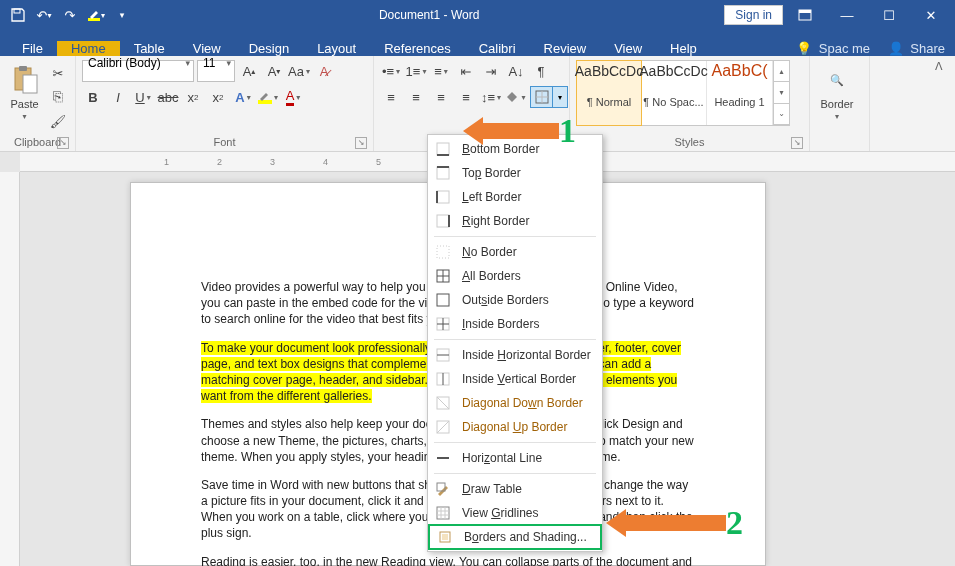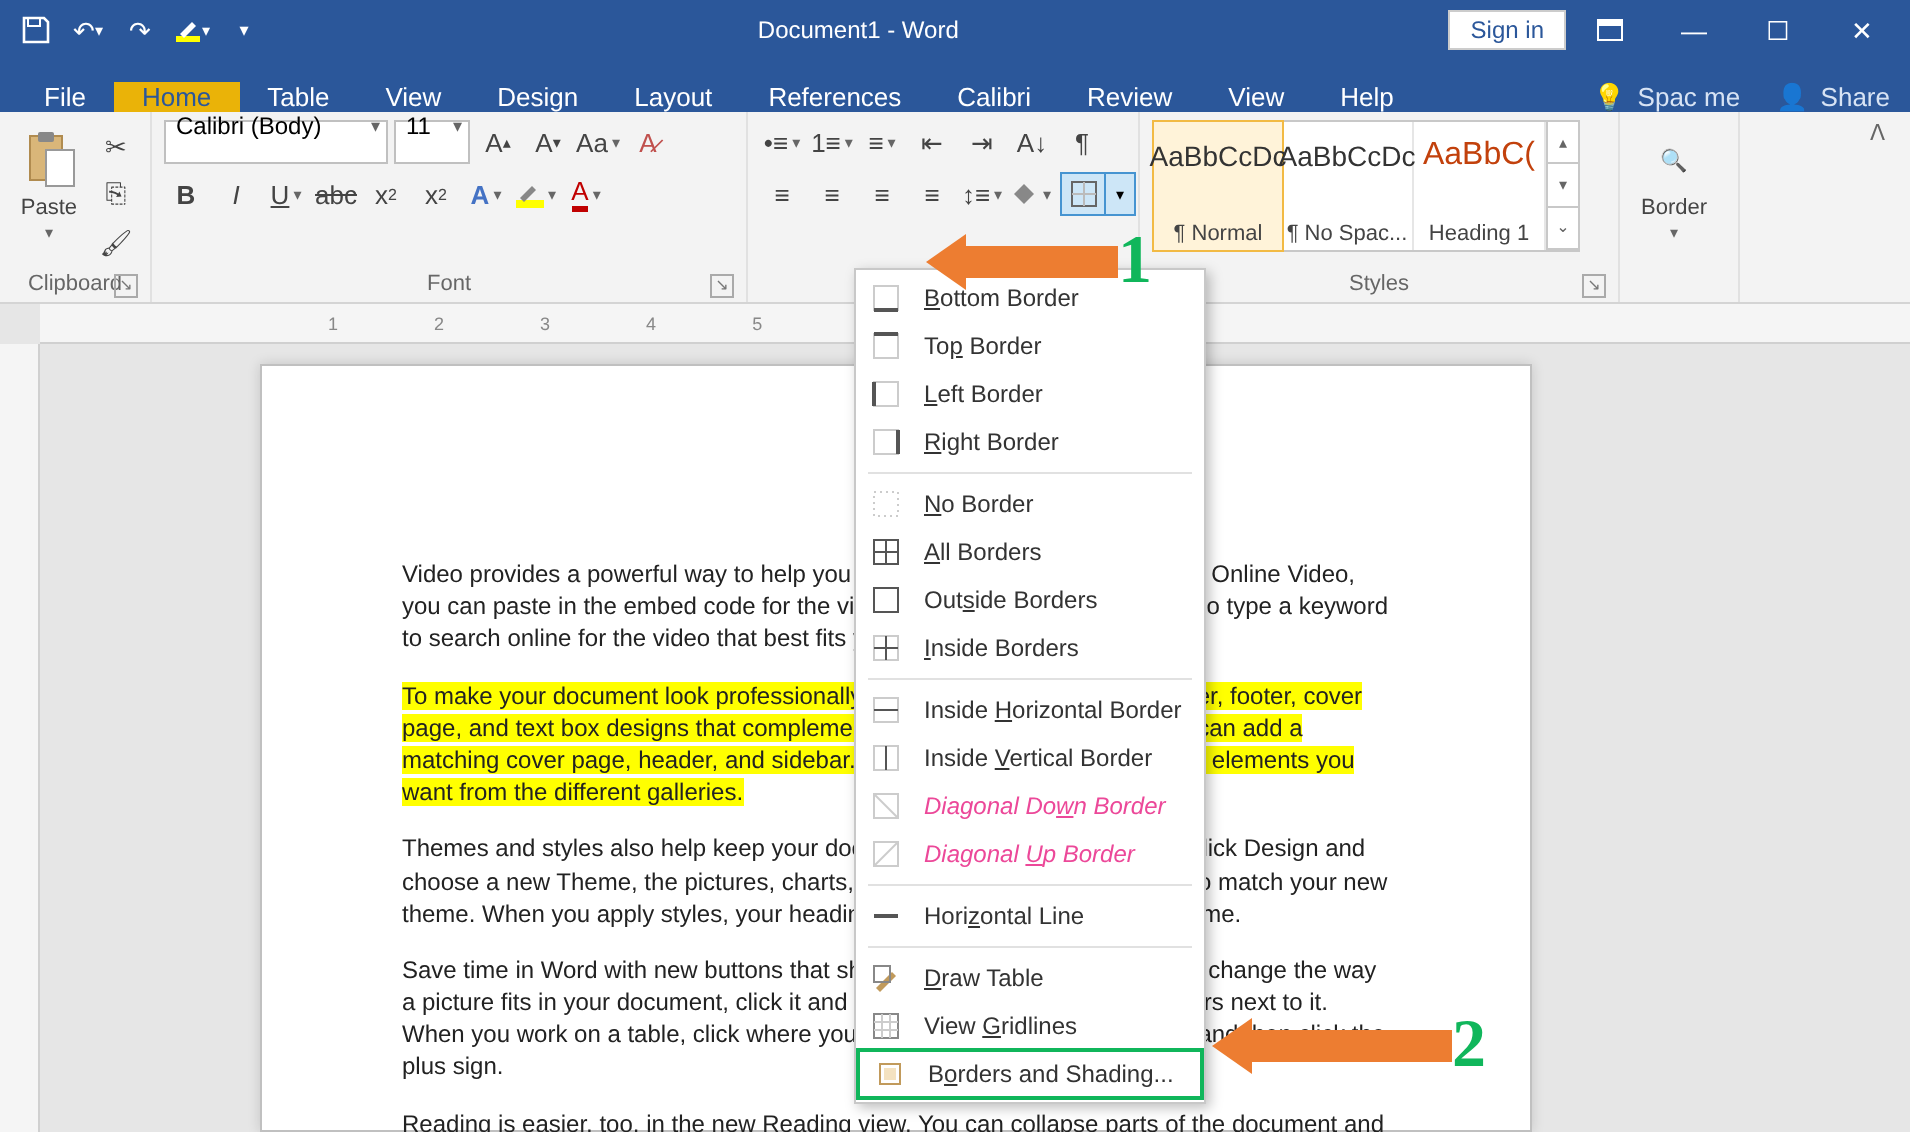--- a/index.html
+++ b/index.html
@@ -36,41 +36,41 @@
 .combo { padding: 0 3px 16px 5px; }
 .combo .arr { margin-left: auto; font-size: 9px; color: #666; padding-left: 6px; }
 .ibtn { width: 22px; height: 22px; display: flex; align-items: center; justify-content: center; font-size: 13px; color: #444; }
 .ibtn .drop { font-size: 8px; margin-left: 2px; color: #666; }
 .spl { display: flex; align-items: center; }
 
 .style-gal { display: flex; border: 1px solid #c8c8c8; background: #fff; height: 66px; }
 .style-item { width: 66px; border-right: 1px solid #e6e6e6; display: flex; flex-direction: column; align-items: center; justify-content: center; font-size: 11px; }
 .style-item.sel { border: 1px solid #f2ba44; background: #fff3d9; margin: -1px; }
 .style-prev { font-size: 14px; color: #333; flex: 1; display: flex; align-items: center; }
-.style-name { font-size: 11px; color: #444; padding-bottom: 2px; margin-top: 16px; }
+.style-name { font-size: 11px; color: #444; padding-bottom: 17px; margin-top: 16px; }
 .style-scroll { width: 16px; display: flex; flex-direction: column; border-left: 1px solid #c8c8c8; }
 .style-scroll div { flex: 1; border-bottom: 1px solid #c8c8c8; display: flex; align-items: center; justify-content: center; font-size: 8px; color: #666; }
 
 .borders-btn { border: 1px solid #4694d1; background: #cde6f7; height: 22px; display: flex; align-items: center; }
 .borders-btn .main { width: 22px; height: 22px; display: flex; align-items: center; justify-content: center; border-right: 1px solid #4694d1; }
 .borders-btn .dd { width: 14px; display: flex; align-items: center; justify-content: center; font-size: 8px; }
 
 
 .docwrap { position: absolute; top: 152px; left: 0; right: 0; bottom: 0; background: #e6e6e6; overflow: hidden; }
 .vruler { position: absolute; left: 0; top: 20px; width: 20px; bottom: 0; background: #f5f5f5; border-right: 1px solid #d0d0d0; }
 .hruler { position: absolute; left: 20px; top: 0; right: 0; height: 20px; background: #f5f5f5; border-bottom: 1px solid #d0d0d0; font-size: 9px; color: #888; display: flex; align-items: center; overflow: hidden; }
 .hruler span { padding: 0 24px; }
 .para { font-size: 12px; color: #222; line-height: 1.35; margin-bottom: 12px; }
 .hl { background: #ffff00; }
 
 
 .menu { position: absolute; left: 427px; top: 134px; width: 176px; background: #fff; border: 1px solid #c8c8c8; box-shadow: 2px 2px 6px rgba(0,0,0,0.25); font-size: 12px; z-index: 50; padding: 2px 0; }
 .mi { display: flex; align-items: center; height: 24px; padding: 0 8px 0 6px; gap: 10px; color: #333; }
 .mi .mico { width: 18px; height: 18px; display: flex; align-items: center; justify-content: center; color: #595959; font-size: 13px; }
-.mi.disabled { color: #ec4899; font-style: italic; }
+.mi.disabled { color: #a16207; }
 .mi.disabled .mico { color: #ccc; }
 .msep { height: 1px; background: #e1e1e1; margin: 3px 6px; }
 .mi.sel { background: #fff; border: 2px solid #10b65b; height: 26px; margin: -1px 0; }
 .mi .ul { text-decoration: underline; }
 
 
 .arrow { position: absolute; z-index: 60; display: flex; align-items: center; }
 .arrow .shaft { height: 16px; background: #ed7d31; }
 .arrow .head { width: 0; height: 0; border-top: 14px solid transparent; border-bottom: 14px solid transparent; }
 .arrow.left .head { border-right: 20px solid #ed7d31; }

